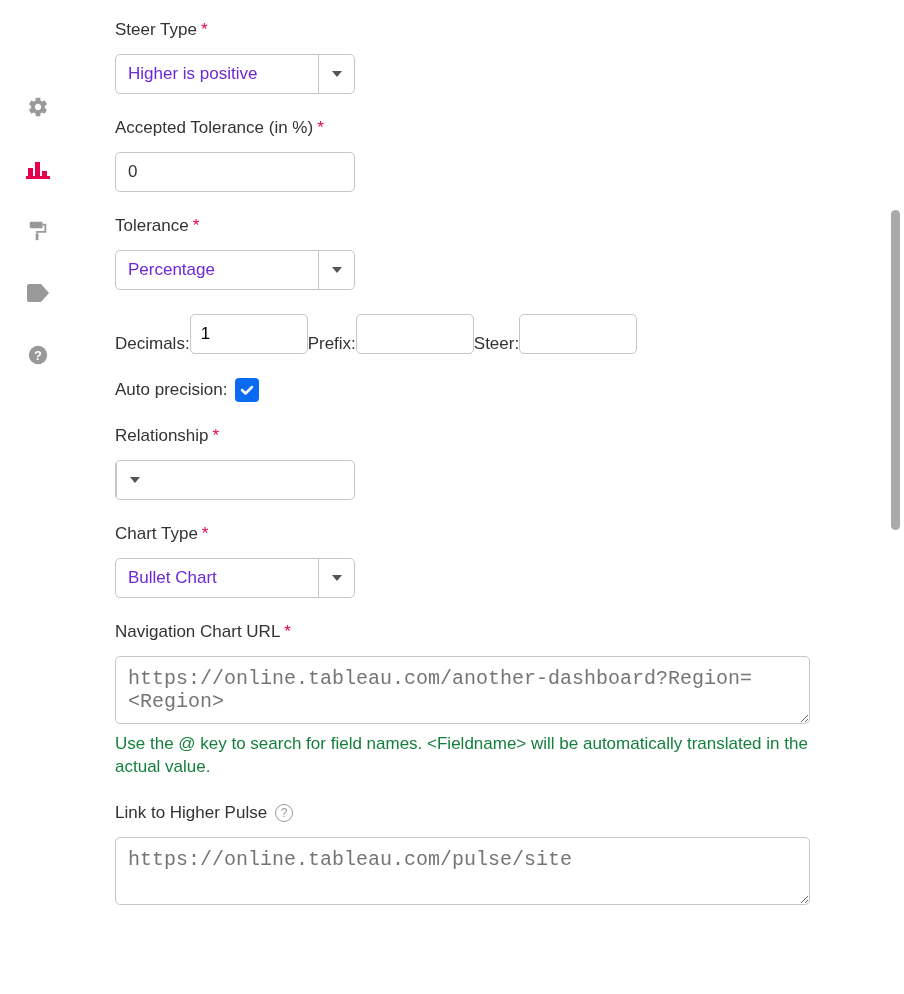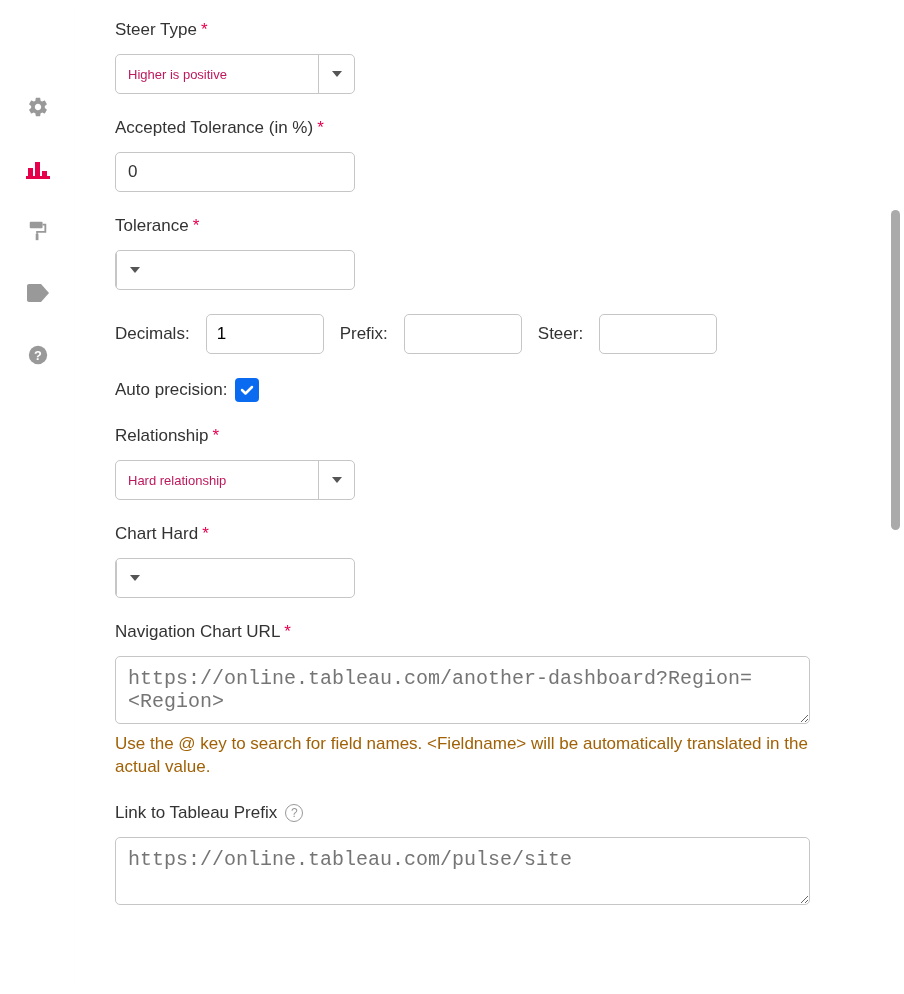--- a/index.html
+++ b/index.html
@@ -69,22 +69,22 @@
     height: 40px;
     overflow: hidden;
     background: #fff;
   }
   .select-wrap.w240 { width: 240px; }
   .select-content {
     flex: 1;
     padding: 0 12px;
     display: flex;
     align-items: center;
-    font-size: 13px;
-    color: #be185d;
+    font-size: 17px;
+    color: #6d28d9;
   }
   .select-caret {
     width: 36px;
     border-left: 1px solid #c6c6c6;
     display: flex;
     align-items: center;
     justify-content: center;
   }
   .caret-down {
     width: 0; height: 0;
@@ -98,22 +98,21 @@
     height: 40px;
     padding: 0 12px;
     font-size: 17px;
     color: #333;
     font-family: inherit;
     background: #fff;
   }
   .text-input.w240 { width: 240px; }
   .inline-row {
     display: flex;
-    align-items: center;
-    gap: 16px;
+    align-items: flex-end;
     flex-wrap: wrap;
   }
   .inline-label { font-size: 17px; color: #333; }
   .small-input {
     border: 1px solid #c6c6c6;
     border-radius: 5px;
     height: 40px;
     width: 118px;
     padding: 0 10px;
     font-size: 17px;
@@ -141,21 +140,21 @@
     border-radius: 5px;
     padding: 10px 12px;
     font-size: 20px;
     font-family: Menlo, Consolas, "Courier New", monospace;
     color: #888;
     resize: both;
     min-height: 60px;
   }
   .help-text {
     font-size: 17px;
-    color: #a16207;
+    color: #15803d;
     line-height: 1.35;
     margin-top: 4px;
     max-width: 695px;
   }
   .help-icon-inline {
     display: inline-flex;
     width: 18px;
     height: 18px;
     border: 1.5px solid #999;
     border-radius: 50%;
@@ -228,20 +227,21 @@
       </div>
       <input type="text" class="text-input w240" value="0" style="">
     </div>
 
     <div class="field-group">
       <div class="field-label">
         <span>Tolerance</span>
           <span class="req">*</span>
       </div>
       <div class="select-wrap w240">
+        <div class="select-content">Percentage</div>
         <div class="select-caret">
             <div class="caret-down"></div>
           </div>
       </div>
     </div>
 
     <div class="field-group">
       <div class="inline-row">
         <span class="inline-label">Decimals:</span>
         <input type="text" class="small-input" value="1" style="">
@@ -262,51 +262,51 @@
         </div>
       </div>
     </div>
 
     <div class="field-group">
       <div class="field-label">
         <span>Relationship</span>
           <span class="req">*</span>
       </div>
       <div class="select-wrap w240">
-        <div class="select-content">Hard relationship</div>
         <div class="select-caret">
             <div class="caret-down"></div>
           </div>
       </div>
     </div>
 
     <div class="field-group">
       <div class="field-label">
-        <span>Chart Hard</span>
+        <span>Chart Type</span>
           <span class="req">*</span>
       </div>
       <div class="select-wrap w240">
+        <div class="select-content">Bullet Chart</div>
         <div class="select-caret">
             <div class="caret-down"></div>
           </div>
       </div>
     </div>
 
     <div class="field-group">
       <div class="field-label">
         <span>Navigation Chart URL</span>
           <span class="req">*</span>
       </div>
       <textarea rows="2" class="textarea-input" placeholder="https://online.tableau.com/another-dashboard?Region=&lt;Region&gt;" style=""></textarea>
       <div class="help-text">Use the @ key to search for field names. &lt;Fieldname&gt; will be automatically translated in the actual value.</div>
     </div>
 
     <div class="field-group">
       <div class="field-label">
-        <span>Link to Tableau Prefix</span>
+        <span>Link to Higher Pulse</span>
         <span class="help-icon-inline">?</span>
       </div>
       <textarea rows="2" class="textarea-input" placeholder="https://online.tableau.com/pulse/site" style=""></textarea>
     </div>
 
   </div>
 
   <div class="scrollbar-track" style="right:4px;"></div>
 </div>
 

